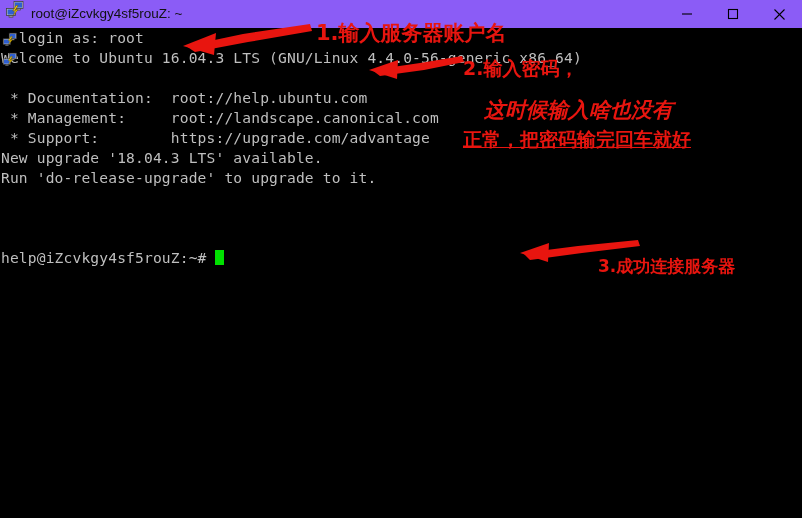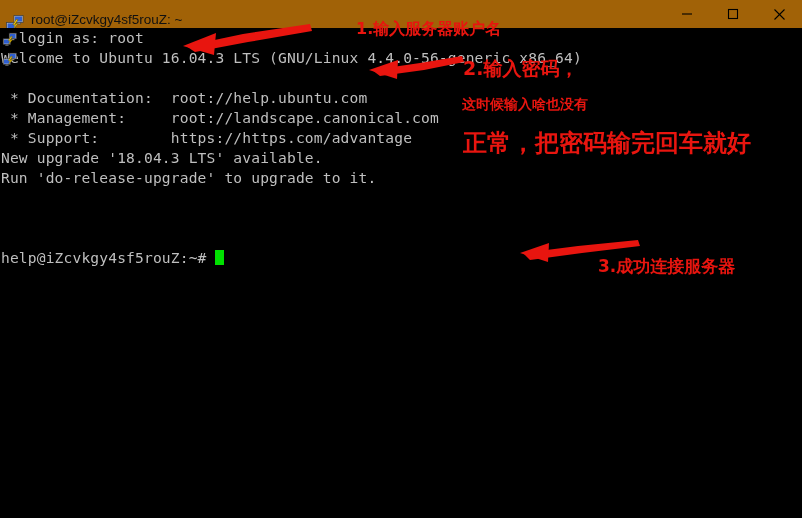--- a/index.html
+++ b/index.html
@@ -21,23 +21,23 @@
     background: #000000;
     overflow: hidden;
   }
 
   
   #titlebar {
     position: absolute;
     left: 0; top: 0;
     width: 802px;
     height: 34px;
-    background: #a16207;
+    background: #8b5cf6;
     display: flex;
-    align-items: flex-end;
+    align-items: flex-start;
     box-sizing: border-box;
   }
   #titlebar-icon {
     width: 20px;
     height: 20px;
     margin-left: 5px;
     margin-right: 6px;
     flex: 0 0 auto;
     position: relative;
   }
@@ -107,24 +107,24 @@
   }
 
   
   .annot {
     position: absolute;
     color: #e8150f;
     font-family: "DejaVu Sans", sans-serif;
     font-weight: bold;
     white-space: nowrap;
   }
-  .annot-1 { left: 316px; top: 19px;  font-size: 16px; margin-left: 40px; }
+  .annot-1 { left: 316px; top: 19px;  font-size: 21px; }
   .annot-2 { left: 463px; top: 56px;  font-size: 19px; }
-  .annot-3 { left: 462px; top: 96px;  font-size: 14px; }
-  .annot-4 { left: 463px; top: 127px; font-size: 24px; }
+  .annot-3 { left: 484px; top: 96px;  font-size: 21px; font-style: italic; }
+  .annot-4 { left: 463px; top: 127px; font-size: 19px; text-decoration: underline; }
   .annot-5 { left: 598px; top: 255px; font-size: 17px; }
 
   .arrow-layer {
     position: absolute;
     left: 0; top: 0;
     width: 802px;
     height: 518px;
     pointer-events: none;
   }
 </style>
@@ -173,21 +173,21 @@
   </div>
 
   <div id="terminal">
     <div id="term-lines">
 
       <div class="term-line">  login as: root</div>
       <div class="term-line">Welcome to Ubuntu 16.04.3 LTS (GNU/Linux 4.4.0-56-generic x86_64)</div>
       <div class="term-line"></div>
       <div class="term-line"> * Documentation:  root://help.ubuntu.com</div>
       <div class="term-line"> * Management:     root://landscape.canonical.com</div>
-      <div class="term-line"> * Support:        https://https.com/advantage</div>
+      <div class="term-line"> * Support:        https://upgrade.com/advantage</div>
       <div class="term-line">New upgrade '18.04.3 LTS' available.</div>
       <div class="term-line">Run 'do-release-upgrade' to upgrade to it.</div>
       <div class="term-line"></div>
       <div class="term-line"></div>
       <div class="term-line"></div>
       <div class="term-line"><span>help@iZcvkgy4sf5rouZ:~# </span><span class="cursor-block"></span></div>
 
     </div>
 
     <div class="putty-overlay" style="left:2px; top:4px;">

